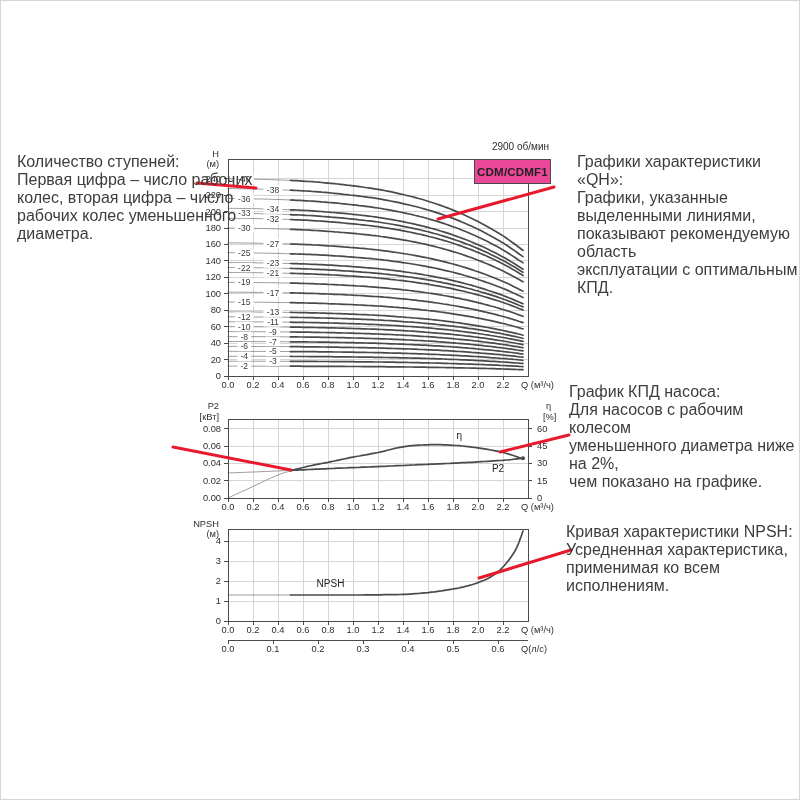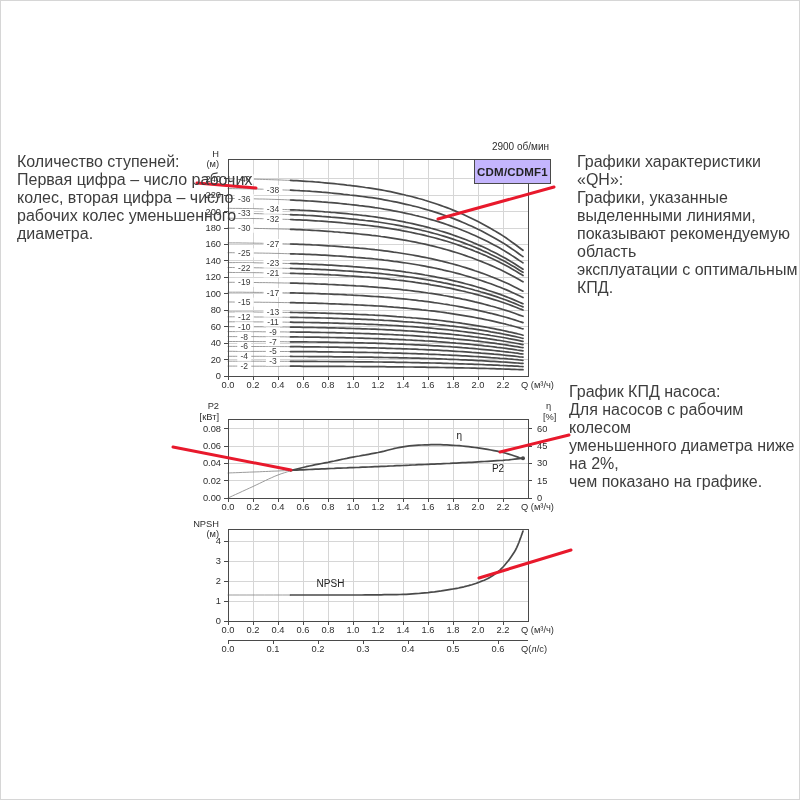--- a/index.html
+++ b/index.html
@@ -1,20 +1,20 @@
 <!DOCTYPE html>
 <html><head>
 <meta charset="utf-8">
 <style>
   html,body{margin:0;padding:0;background:#fff;}
   .page{position:relative;width:800px;height:800px;background:#fff;border:1px solid #d6d6d6;box-sizing:border-box;overflow:hidden;font-family:"Liberation Sans",sans-serif;}
   #chart-svg{position:absolute;left:0;top:0;}
   .ann{position:absolute;font-size:16px;line-height:18px;color:#3d3d3d;white-space:pre-line;}
   .speed{position:absolute;left:427px;top:140px;width:121px;text-align:right;font-size:10px;color:#2e2e2e;}
-  .model-box{position:absolute;left:473px;top:158px;width:75px;height:23px;border:1px solid #4a4a4a;background:#c4b5fd;display:flex;align-items:center;justify-content:center;font-size:11.5px;font-weight:700;color:#222;letter-spacing:.2px;}
+  .model-box{position:absolute;left:473px;top:158px;width:75px;height:23px;border:1px solid #4a4a4a;background:#ec4899;display:flex;align-items:center;justify-content:center;font-size:11.5px;font-weight:700;color:#222;letter-spacing:.2px;}
   svg text{font-family:"Liberation Sans",sans-serif;fill:#2e2e2e;}
   svg .t9{font-size:9.3px;}
   svg .t8{font-size:8.5px;fill:#3a3a3a;}
   svg .t10{font-size:10px;fill:#222;}
   svg .grid{stroke:#d6d6d6;stroke-width:1;shape-rendering:crispEdges;}
   svg .border{stroke:#4a4a4a;stroke-width:1;fill:none;shape-rendering:crispEdges;}
   svg .tick{stroke:#4a4a4a;stroke-width:1;shape-rendering:crispEdges;}
 </style>
 </head>
 <body>
@@ -452,13 +452,16 @@
 рабочих колес уменьшенного
 диаметра.</div>
   <div class="ann" style="left:556px;top:152px;margin-left:20px;">Графики характеристики «QH»:
 Графики, указанные выделенными линиями,
 показывают рекомендуемую область
 эксплуатации с оптимальным КПД.</div>
   <div class="ann" style="left:568px;top:382px;">График КПД насоса:
 Для насосов с рабочим колесом
 уменьшенного диаметра ниже на 2%,
 чем показано на графике.</div>
+  <div class="ann" style="left:565px;top:522px;">Кривая характеристики NPSH:
+Усредненная характеристика,
+применимая ко всем исполнениям.</div>
 </div>
 
 </body></html>

